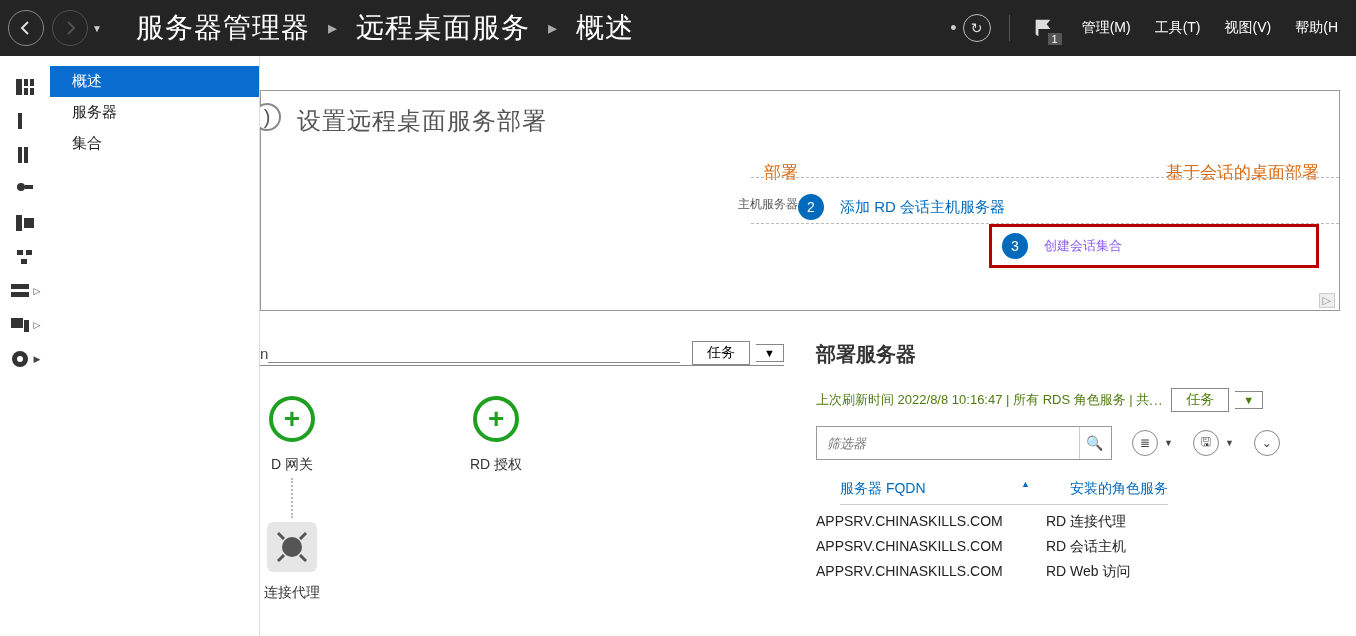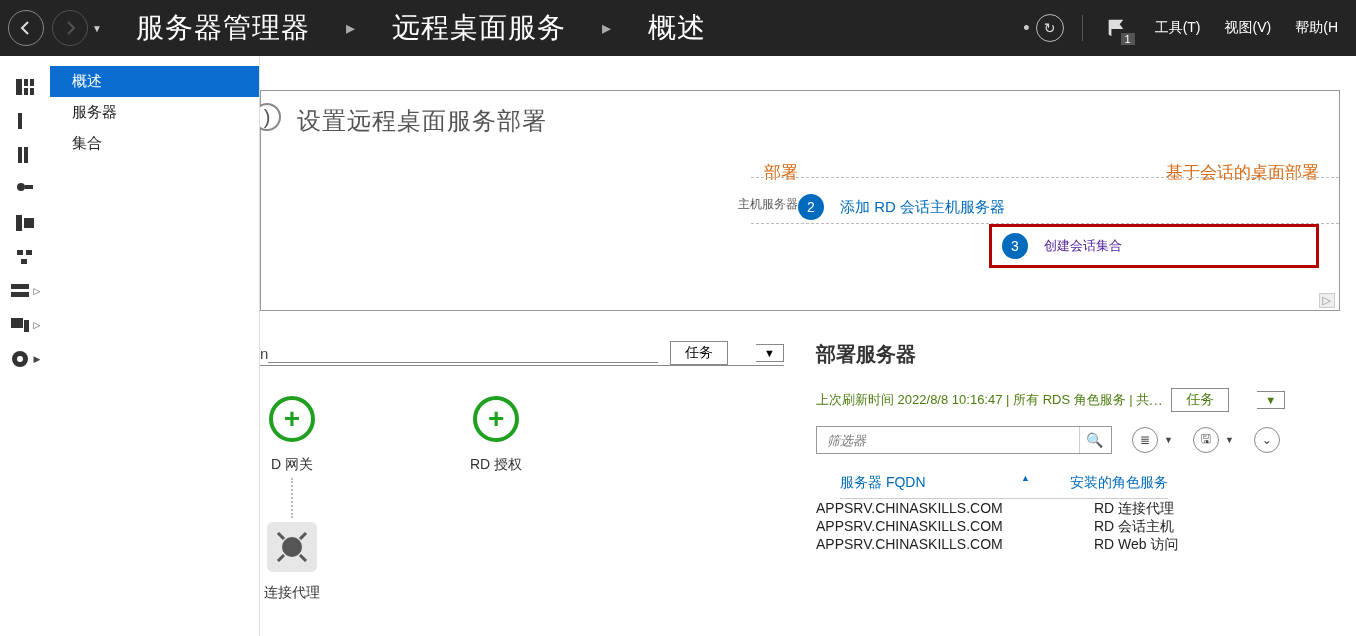--- a/index.html
+++ b/index.html
@@ -3,21 +3,21 @@
 <meta charset="utf-8">
 <style>
   * { box-sizing: border-box; margin: 0; padding: 0; font-family: "Microsoft YaHei", "Segoe UI", sans-serif; }
   body { width: 1356px; height: 636px; overflow: hidden; background: #fff; font-size: 13px; }
 
   
   .topbar { height: 56px; background: #242424; color: #fff; display: flex; align-items: center; }
   .nav-btn { width: 36px; height: 36px; border: 1px solid #888; border-radius: 50%; display: flex; align-items: center; justify-content: center; margin-left: 8px; color: #bbb; }
   .nav-btn.disabled { opacity: .45; }
   .nav-dd { width: 18px; display:flex; align-items:center; justify-content:center; color:#ccc; font-size:10px }
-  .breadcrumb { font-size: 28px; font-weight: 300; letter-spacing: 1px; display: flex; align-items: center; gap: 36px; padding-left: 30px; }
+  .breadcrumb { font-size: 28px; font-weight: 300; letter-spacing: 1px; display: flex; align-items: center; gap: 18px; padding-left: 30px; }
   .breadcrumb .caret { font-size: 18px; color: #aaa; }
   .top-right { margin-left: auto; display: flex; align-items: center; height: 100%; padding-right: 6px; }
   .top-right > div { padding: 0 12px; height: 100%; display: flex; align-items: center; font-size: 14px; }
   .top-right .sep { border-left: 1px solid #555; height: 26px; padding: 0; margin: 0 6px; }
   .dash { color:#ccc; font-size:18px; margin-right:6px; }
   .refresh-ico { width:28px;height:28px;border:1.5px solid #bbb;border-radius:50%;display:flex;align-items:center;justify-content:center;color:#ddd;font-size:14px }
   .flag-ico { width:30px; height:30px; position:relative; display:flex; align-items:center; justify-content:center; }
   .flag-ico svg { fill:#ddd }
   .flag-badge { position:absolute; bottom:-2px; right:-4px; background:#555; color:#fff; font-size:11px; padding:0 4px; }
 
@@ -47,49 +47,49 @@
   .hl { border:3px solid #b40000; padding:6px 10px; margin-top:4px; display:inline-flex; align-items:center; gap:16px; width:330px; }
   .dotline { border-bottom:1px dashed #bbb; position:absolute; left:490px; right:0; }
   .scroll-right-hint { position:absolute; bottom:2px; right:4px; color:#888; background:#eee; border:1px solid #ccc; font-size:11px; padding:0 3px;}
 
   
   .bottom-row { display:flex; gap:32px; margin:30px 16px 0 0; }
   .bottom-row > .pane { flex:1; }
 
   .pane-head { display:flex; align-items:center; border-bottom:1px solid #888; }
   .pane-head .spacer { flex:1; border-top:1px solid #888; margin-top:18px;}
-  .tasks-dd { display:flex; align-items:center; gap:28px; font-size:14px; margin-left:12px;  }
+  .tasks-dd { display:flex; align-items:center; gap:6px; font-size:14px; margin-left:12px;  }
   .tasks-dd .bx { border:1px solid #888; padding:2px 14px; background:#fff; }
   .tasks-dd .car { border:1px solid #888; border-left:none; padding:2px 8px; background:#fff; font-size:11px; }
 
   
   .topo { display:flex; gap:150px; padding:30px 4px; }
   .topo .cell { text-align:center; font-size:14px; color:#333; }
   .addcirc { width:46px;height:46px;border-radius:50%;border:4px solid #20a020;display:flex;align-items:center;justify-content:center;color:#20a020;font-size:28px;font-weight:bold;margin:0 auto 14px auto }
   .conn-line{ border-left:2px dotted #bbb; height:40px; margin:4px auto; width:0;}
   .broker-ico{ width:50px;height:50px;background:#e6e6e6;border-radius:6px;display:flex;align-items:center;justify-content:center;margin:0 auto 12px auto }
   .broker-ico svg{ fill:#444 }
 
   
   .srv-title { font-weight:600; font-size:20px; color:#333; }
   .srv-sub { color:#4d7c0f; font-size:13px; margin-top:20px; display:flex; align-items:center; }
   .srv-sub .ell { letter-spacing:1px }
   .filterbar { margin-top:14px; display:flex; align-items:center; gap:20px; }
-  .filterbox { flex:0 0 296px; display:flex; border:1px solid #999; height:28px; }
+  .filterbox { flex:0 0 296px; display:flex; border:1px solid #999; height:34px; }
   .filterbox input { flex:1; border:none; outline:none; padding:0 10px; font-style:italic; font-size:13px; }
   .filterbox .mag { width:32px; display:flex;align-items:center;justify-content:center; border-left:1px solid #ccc; font-size:14px;}
   .circ-btn { width:26px;height:26px;border:1.5px solid #888;border-radius:50%;display:flex;align-items:center;justify-content:center;font-size:12px;color:#444 }
   .circ-pair{ display:flex; align-items:center; gap:6px; }
 
   .tbl { margin-top:20px; font-size:14px; }
   .tbl-head { display:flex; color:#006bbd; border-bottom:1px solid transparent;margin-left:24px; }
   .tbl-head div:first-child{ width:230px; position:relative }
   .tbl-head div:first-child::after{ content:"▲"; font-size:9px; position:absolute; top:-1px; right:40px; color:#006bbd }
   .tbl-head div{ padding-bottom:6px; border-bottom:1px solid #ccc; }
-  .tbl-row { display:flex; color:#222; margin-top:0;gap:48px; }
+  .tbl-row { display:flex; color:#222; margin-top:7px; }
   .tbl-row div:first-child{ width:230px }
 </style>
 </head>
 <body>
 
 <div class="topbar">
   <div class="nav-btn">
     <svg width="16" height="16" viewBox="0 0 16 16">
         <path d="M10 2 4 8l6 6" stroke="#ddd" stroke-width="2" fill="none"></path>
       </svg>
@@ -116,20 +116,21 @@
       </div>
     <div class="sep"></div>
     <div>
       <span class="flag-ico">
         <svg width="22" height="22" viewBox="0 0 24 24">
             <path d="M4 3h3v18l-3-2V3zM7 3h13l-4 5 4 5H7V3z"></path>
           </svg>
         <span class="flag-badge">1</span>
       </span>
     </div>
+    <div>管理(M)</div>
     <div>工具(T)</div>
     <div>视图(V)</div>
     <div>帮助(H</div>
   </div>
 </div>
 
 <div class="lower">
 
   <div class="iconrail">
     <div class="ic">
@@ -220,21 +221,21 @@
           <div class="smallgrey">主机服务器</div>
         </div>
         <div class="col">
           <div class="orange">基于会话的桌面部署</div>
           <div class="linkline">
             <span class="numcirc">2</span>
             <span>添加 RD 会话主机服务器</span>
           </div>
           <div class="hl">
             <span class="numcirc">3</span>
-            <span style="color:#4c1d95">创建会话集合</span>
+            <span style="color:#8b5cf6">创建会话集合</span>
           </div>
         </div>
       </div>
       <div class="scroll-right-hint">▷</div>
     </div>
 
     <div class="bottom-row">
 
       <div class="pane">
         <div class="pane-head">

